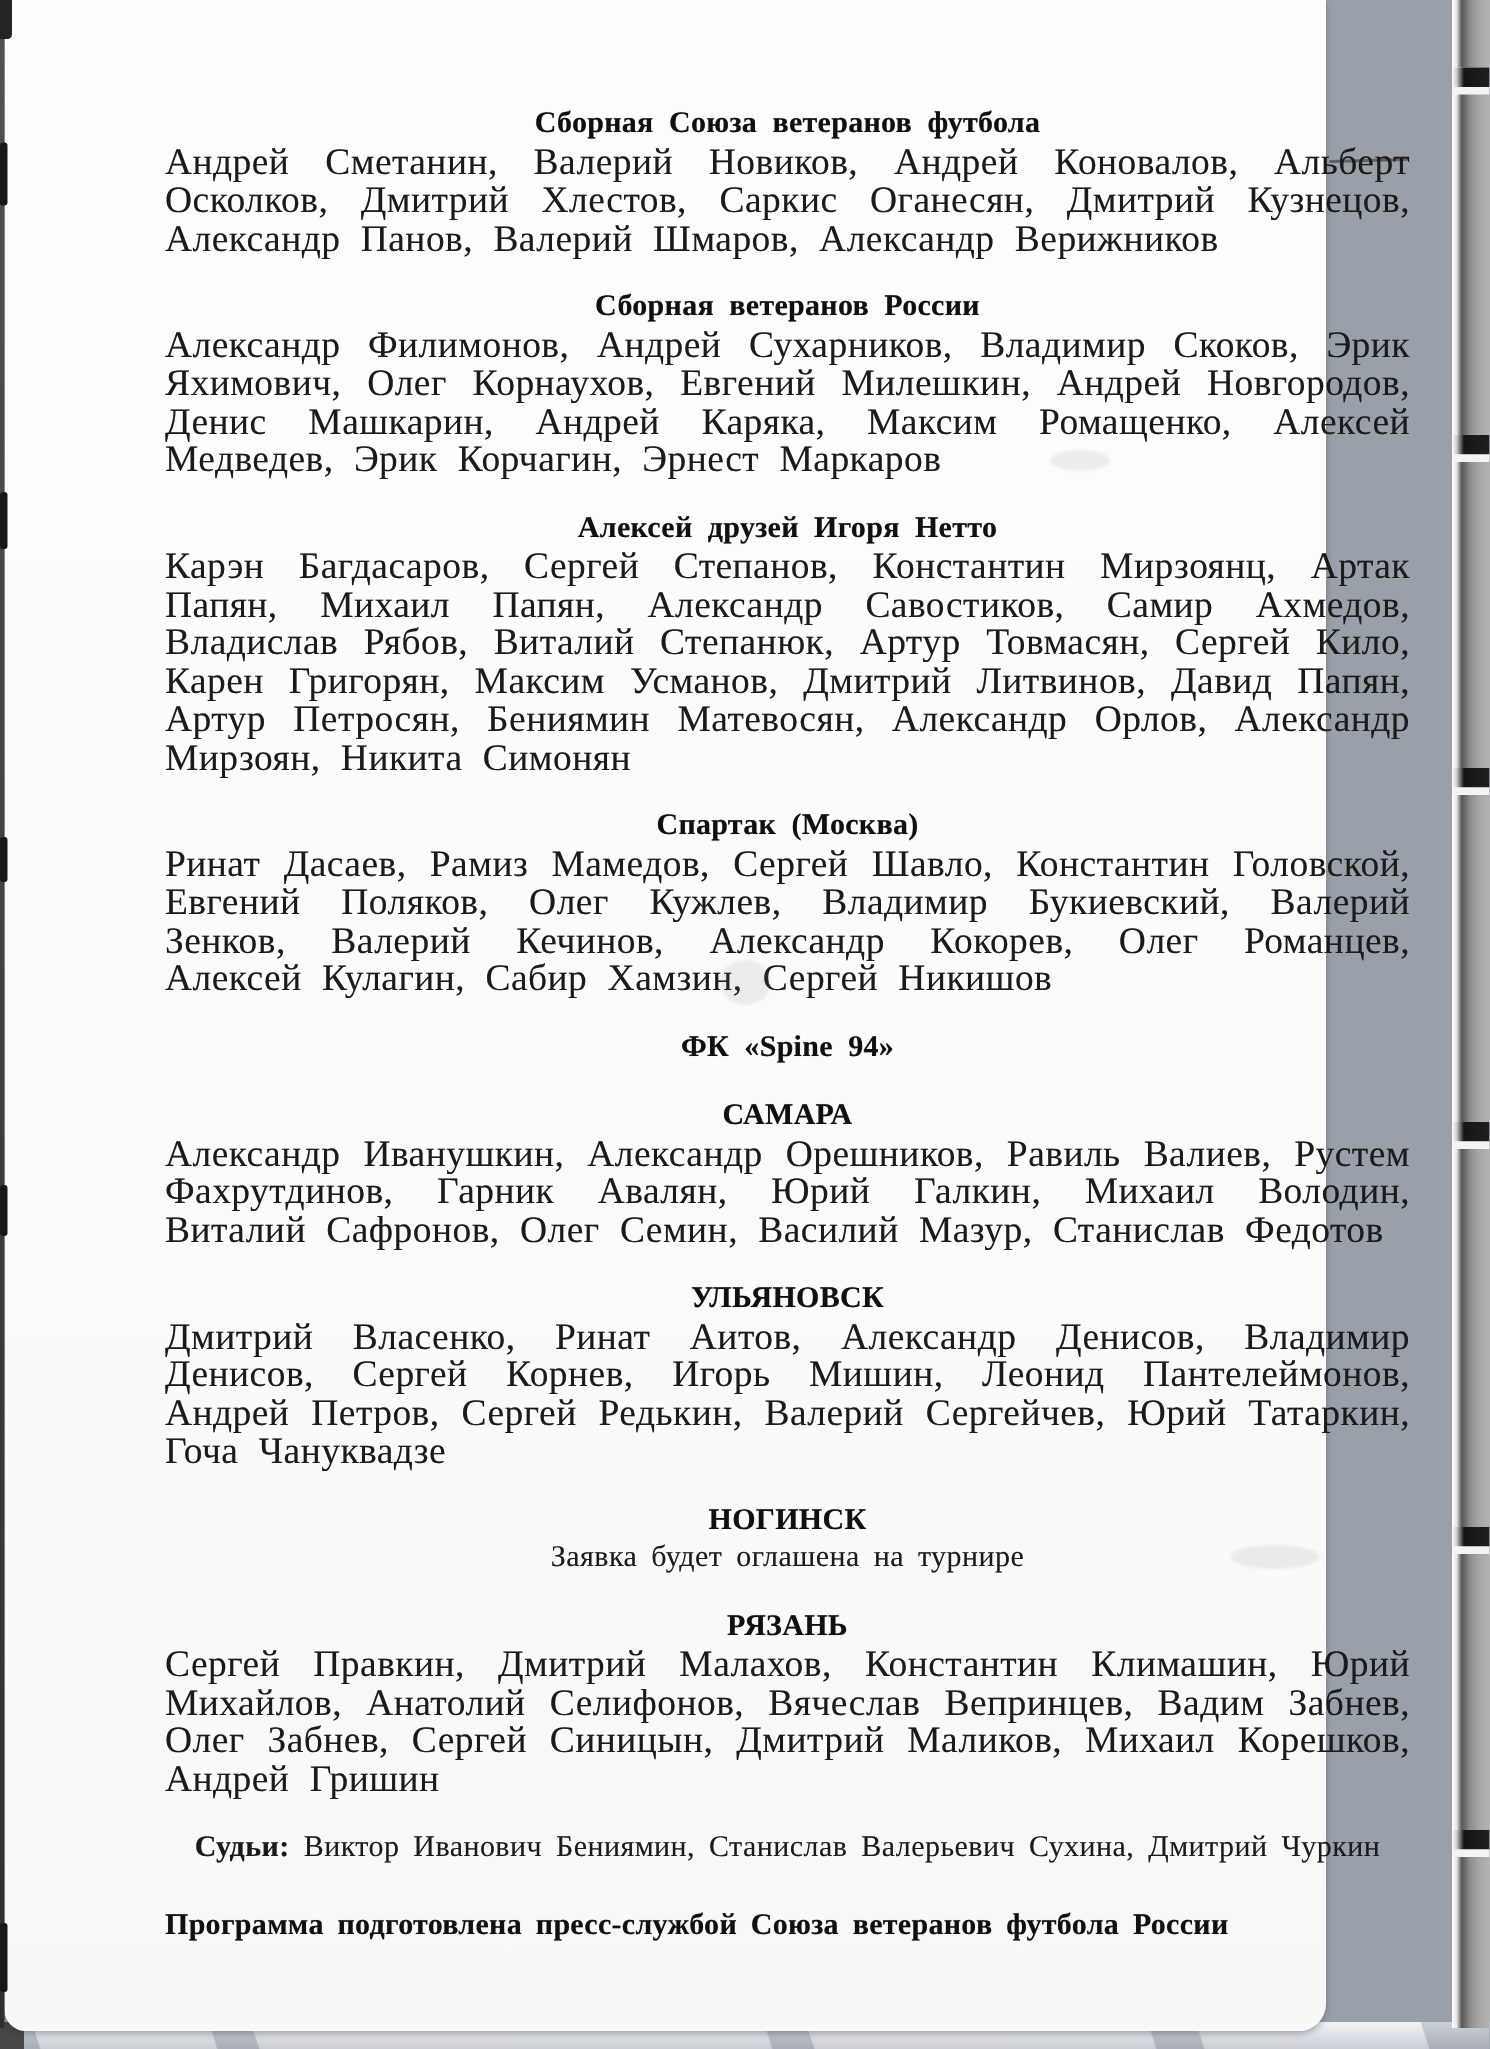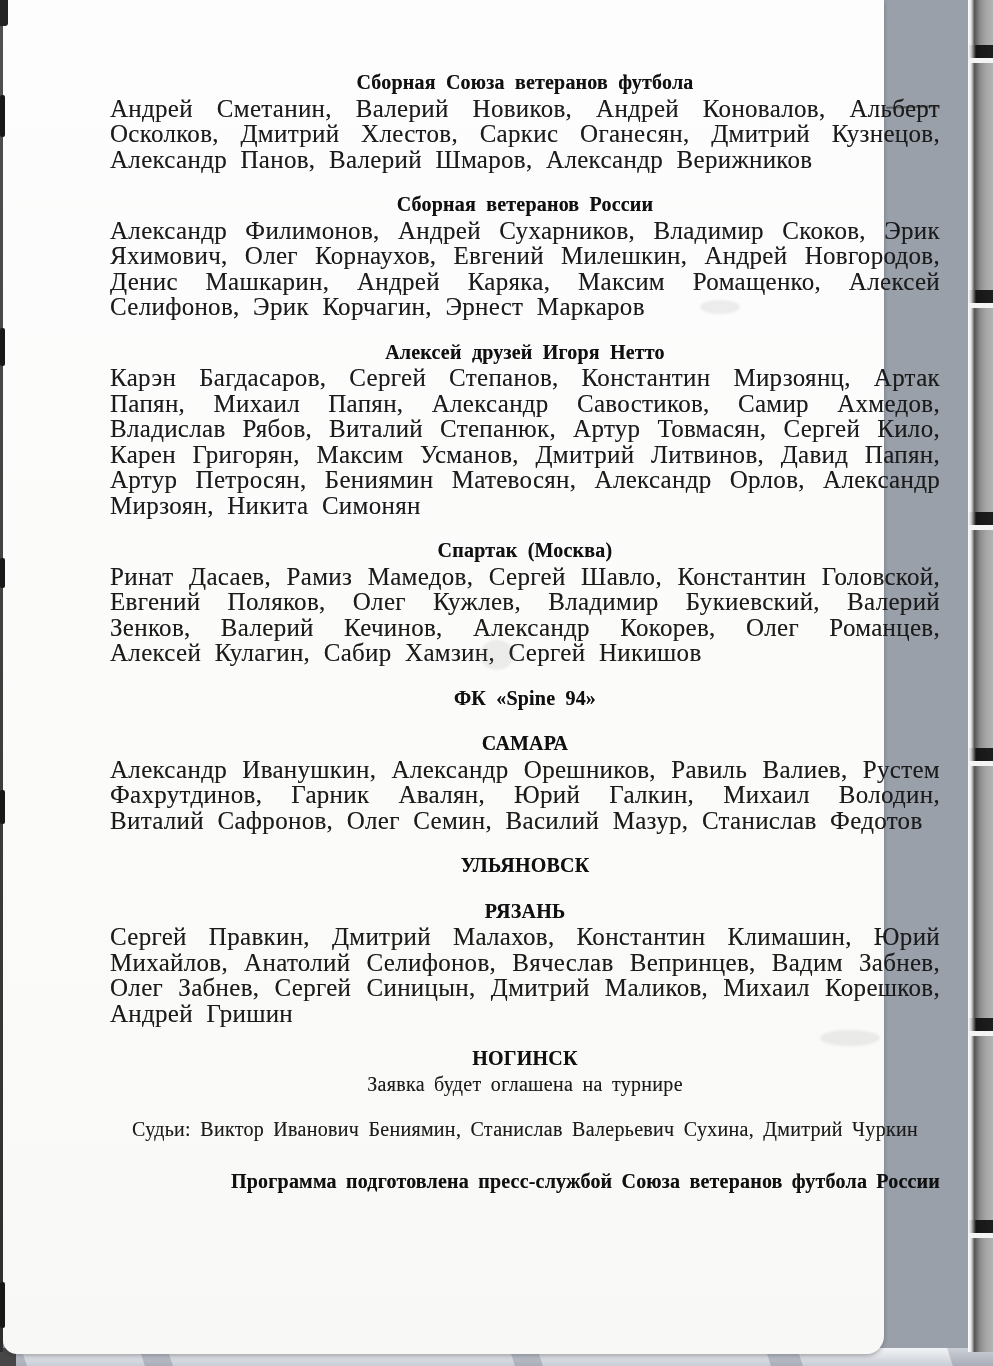--- a/index.html
+++ b/index.html
@@ -37,22 +37,22 @@
   .section { margin:0 0 20px 0; }
   .team-title { margin:0; text-align:center; font-size:20px; line-height:25.5px;
     font-weight:bold; letter-spacing:.2px; word-spacing:5px; color:#101010;
     text-shadow:0 0 .5px rgba(0,0,0,.45); }
   .roster { margin:0; text-align:justify; font-size:25px; line-height:25.5px;
     letter-spacing:.3px; word-spacing:7px; text-shadow:0 0 .4px rgba(20,20,20,.4); }
   .note { margin:0; text-align:center; font-size:20px; line-height:25.5px;
     letter-spacing:.3px; word-spacing:4px; text-shadow:0 0 .4px rgba(20,20,20,.4); }
   .referees { margin:14px 0 0 0; text-align:center; font-size:20px; line-height:25.5px;
     letter-spacing:.3px; word-spacing:4px; text-shadow:0 0 .4px rgba(20,20,20,.4); }
-  .referees .lbl { font-weight:normal; }
-  .footer-line { margin:26px 0 0 0; text-align:right; font-size:20px; line-height:25.5px;
+  .referees .lbl { font-weight:bold; }
+  .footer-line { margin:26px 0 0 0; text-align:left; font-size:20px; line-height:25.5px;
     font-weight:bold; letter-spacing:.2px; word-spacing:4px; color:#101010;
     text-shadow:0 0 .5px rgba(0,0,0,.45); }
   
   .strike-artifact { position:absolute; top:106px; left:883px; width:52px; height:2px;
     background:#3e3e3e; opacity:.65; transform:rotate(-1.5deg); border-radius:1px; }
   .smudge { position:absolute; border-radius:50%; background:rgba(120,120,120,.12); filter:blur(1px); }
 </style>
 </head>
 <body>
 
@@ -69,21 +69,21 @@
 
   <div class="content">
 
     <div class="section">
       <h2 class="team-title">Сборная Союза ветеранов футбола</h2>
       <p class="roster">Андрей Сметанин, Валерий Новиков, Андрей Коновалов, Альберт Осколков, Дмитрий Хлестов, Саркис Оганесян, Дмитрий Кузнецов, Александр Панов, Валерий Шмаров, Александр Верижников</p>
     </div>
 
     <div class="section">
       <h2 class="team-title">Сборная ветеранов России</h2>
-      <p class="roster">Александр Филимонов, Андрей Сухарников, Владимир Скоков, Эрик Яхимович, Олег Корнаухов, Евгений Милешкин, Андрей Новгородов, Денис Машкарин, Андрей Каряка, Максим Ромащенко, Алексей Селифонов, Эрик Корчагин, Эрнест Маркаров</p>
+      <p class="roster">Александр Филимонов, Андрей Сухарников, Владимир Скоков, Эрик Яхимович, Олег Корнаухов, Евгений Милешкин, Андрей Новгородов, Денис Машкарин, Андрей Каряка, Максим Ромащенко, Алексей Медведев, Эрик Корчагин, Эрнест Маркаров</p>
     </div>
 
     <div class="section">
       <h2 class="team-title">Алексей друзей Игоря Нетто</h2>
       <p class="roster">Карэн Багдасаров, Сергей Степанов, Константин Мирзоянц, Артак Папян, Михаил Папян, Александр Савостиков, Самир Ахмедов, Владислав Рябов, Виталий Степанюк, Артур Товмасян, Сергей Кило, Карен Григорян, Максим Усманов, Дмитрий Литвинов, Давид Папян, Артур Петросян, Бениямин Матевосян, Александр Орлов, Александр Мирзоян, Никита Симонян</p>
     </div>
 
     <div class="section">
       <h2 class="team-title">Спартак (Москва)</h2>
       <p class="roster">Ринат Дасаев, Рамиз Мамедов, Сергей Шавло, Константин Головской, Евгений Поляков, Олег Кужлев, Владимир Букиевский, Валерий Зенков, Валерий Кечинов, Александр Кокорев, Олег Романцев, Алексей Кулагин, Сабир Хамзин, Сергей Никишов</p>
@@ -93,30 +93,31 @@
       <h2 class="team-title">ФК «Spine 94»</h2>
     </div>
 
     <div class="section">
       <h2 class="team-title">САМАРА</h2>
       <p class="roster">Александр Иванушкин, Александр Орешников, Равиль Валиев, Рустем Фахрутдинов, Гарник Авалян, Юрий Галкин, Михаил Володин, Виталий Сафронов, Олег Семин, Василий Мазур, Станислав Федотов</p>
     </div>
 
     <div class="section">
       <h2 class="team-title">УЛЬЯНОВСК</h2>
+      <p class="roster">Дмитрий Власенко, Ринат Аитов, Александр Денисов, Владимир Денисов, Сергей Корнев, Игорь Мишин, Леонид Пантелеймонов, Андрей Петров, Сергей Редькин, Валерий Сергейчев, Юрий Татаркин, Гоча Чануквадзе</p>
+    </div>
+
+    <div class="section">
+      <h2 class="team-title">НОГИНСК</h2>
+      <p class="note">Заявка будет оглашена на турнире</p>
     </div>
 
     <div class="section">
       <h2 class="team-title">РЯЗАНЬ</h2>
       <p class="roster">Сергей Правкин, Дмитрий Малахов, Константин Климашин, Юрий Михайлов, Анатолий Селифонов, Вячеслав Вепринцев, Вадим Забнев, Олег Забнев, Сергей Синицын, Дмитрий Маликов, Михаил Корешков, Андрей Гришин</p>
-    </div>
-
-    <div class="section">
-      <h2 class="team-title">НОГИНСК</h2>
-      <p class="note">Заявка будет оглашена на турнире</p>
     </div>
 
     <p class="referees">
       <span class="lbl">Судьи:</span>
       <span>Виктор Иванович Бениямин, Станислав Валерьевич Сухина, Дмитрий Чуркин</span>
     </p>
 
     <p class="footer-line">Программа подготовлена пресс-службой Союза ветеранов футбола России</p>
 
   </div>

